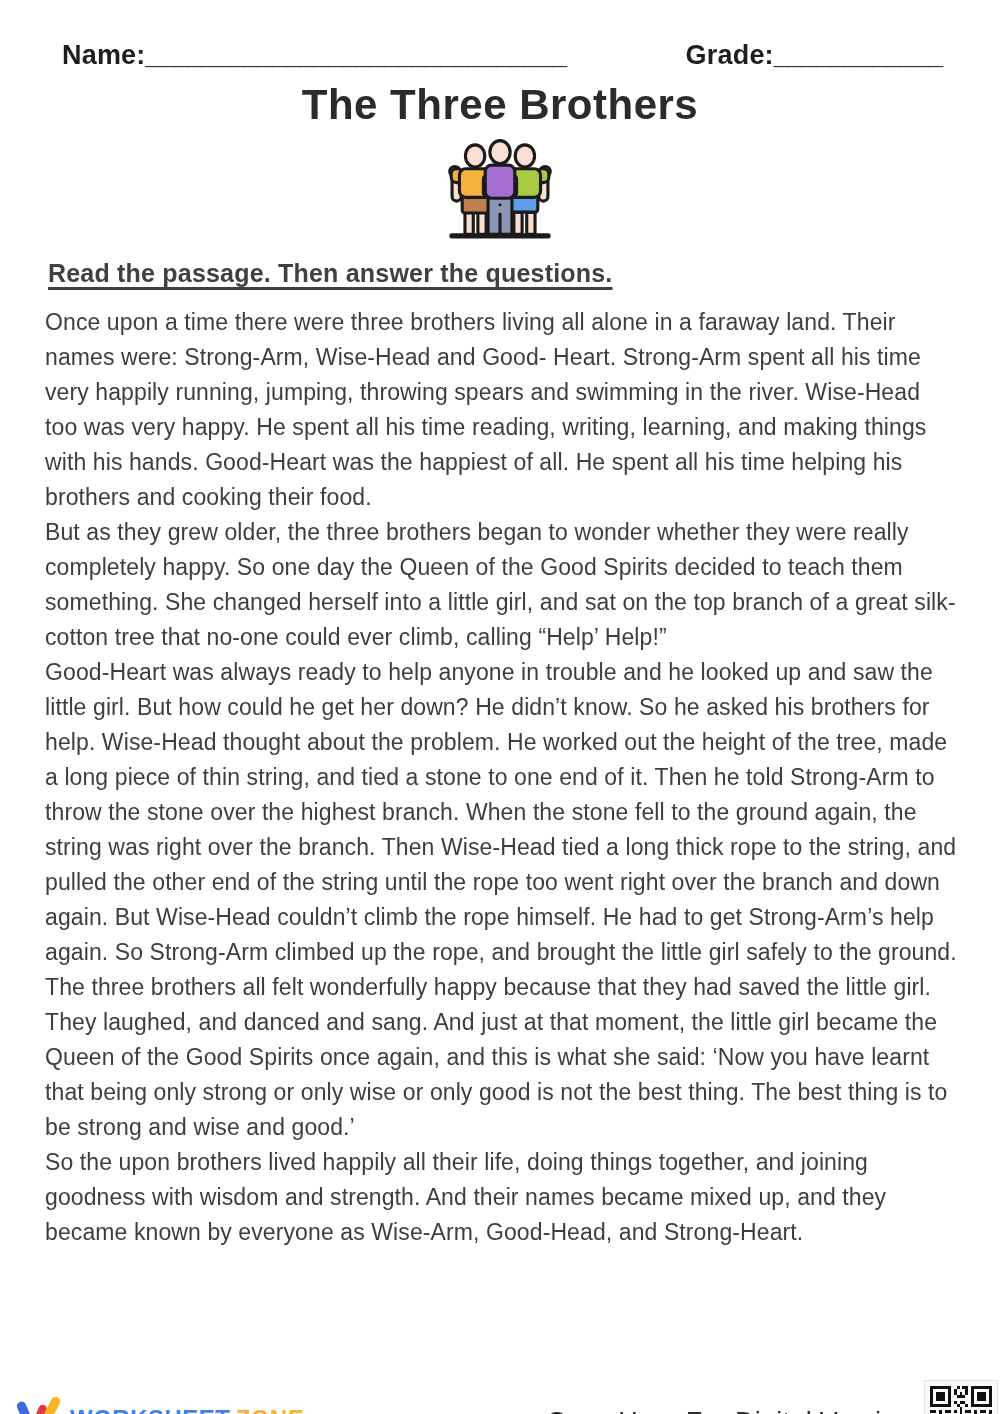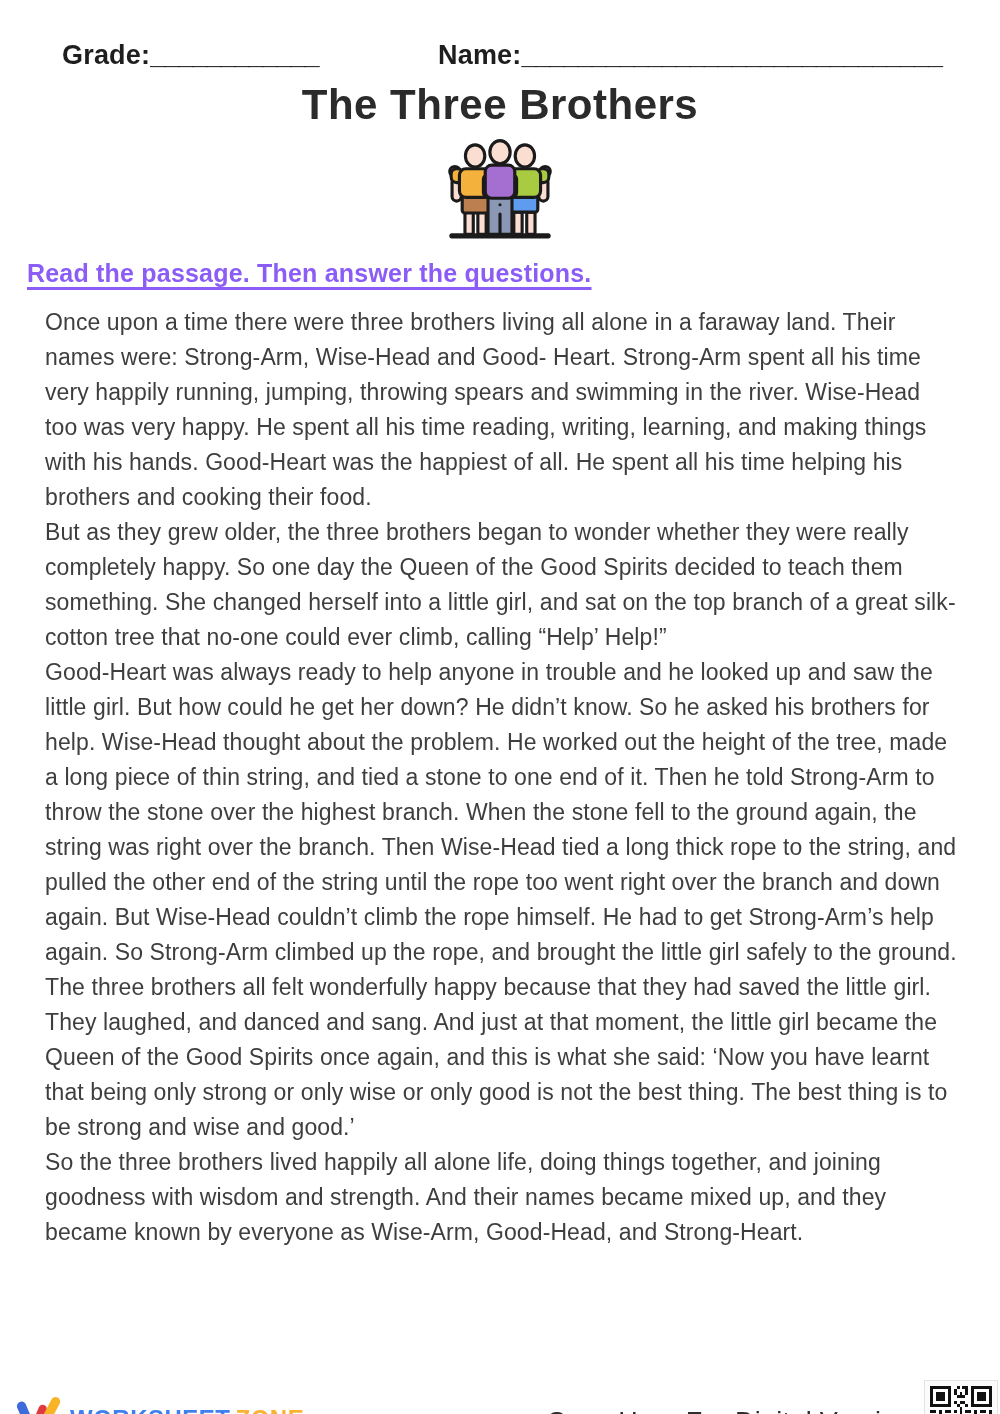--- a/index.html
+++ b/index.html
@@ -26,22 +26,22 @@
     margin-top: 10px; text-align: center;
     font-size: 42px; font-weight: 700; color: #2b2b2b;
     letter-spacing: 0.5px;
   }
 
   
   .illustration { margin-top: 8px; text-align: center; height: 110px; }
 
   
   .instruction {
-    margin: 12px 44px 0 27px;
-    font-size: 25px; font-weight: 700; color: #8b5cf6;
+    margin: 12px 44px 0 48px;
+    font-size: 25px; font-weight: 700; color: #404040;
     text-decoration: underline;
     text-decoration-thickness: 2.5px;
     text-underline-offset: 5px;
     letter-spacing: 0.2px;
   }
 
   
   .passage {
     margin: 17px 42px 0 45px;
     font-size: 23px; line-height: 35px; color: #3e3e3e;
@@ -71,24 +71,24 @@
     padding-top: 5px;
   }
 </style>
 </head>
 <body>
 
 <div class="page">
 
   <div class="header-row">
     <div class="field">
-      <span>Grade:</span><span class="blank-line">____________</span>
+      <span>Name:</span><span class="blank-line">______________________________</span>
     </div>
     <div class="field">
-      <span>Name:</span><span class="blank-line">______________________________</span>
+      <span>Grade:</span><span class="blank-line">____________</span>
     </div>
   </div>
 
   <div class="page-title">The Three Brothers</div>
 
   <div class="illustration">
     <svg width="118" height="106" viewBox="0 0 128 112">
       <g stroke="#1b1b1b" stroke-width="3.4" stroke-linejoin="round" stroke-linecap="round">
 
         <circle cx="15" cy="36" r="5.5" fill="#FBDED2"></circle>
@@ -121,21 +121,21 @@
       <rect x="9" y="103" width="110" height="5.5" rx="2.75" fill="#1b1b1b"></rect>
     </svg>
   </div>
 
   <div class="instruction">Read the passage. Then answer the questions.</div>
 
   <div class="passage">
     <p>Once upon a time there were three brothers living all alone in a faraway land. Their names were: Strong-Arm, Wise-Head and Good- Heart. Strong-Arm spent all his time very happily running, jumping, throwing spears and swimming in the river. Wise-Head too was very happy. He spent all his time reading, writing, learning, and making things with his hands. Good-Heart was the happiest of all. He spent all his time helping his brothers and cooking their food.</p>
     <p>But as they grew older, the three brothers began to wonder whether they were really completely happy. So one day the Queen of the Good Spirits decided to teach them something. She changed herself into a little girl, and sat on the top branch of a great silk-cotton tree that no-one could ever climb, calling “Help’ Help!”</p>
     <p>Good-Heart was always ready to help anyone in trouble and he looked up and saw the little girl. But how could he get her down? He didn’t know. So he asked his brothers for help. Wise-Head thought about the problem. He worked out the height of the tree, made a long piece of thin string, and tied a stone to one end of it. Then he told Strong-Arm to throw the stone over the highest branch. When the stone fell to the ground again, the string was right over the branch. Then Wise-Head tied a long thick rope to the string, and pulled the other end of the string until the rope too went right over the branch and down again. But Wise-Head couldn’t climb the rope himself. He had to get Strong-Arm’s help again. So Strong-Arm climbed up the rope, and brought the little girl safely to the ground. The three brothers all felt wonderfully happy because that they had saved the little girl. They laughed, and danced and sang. And just at that moment, the little girl became the Queen of the Good Spirits once again, and this is what she said: ‘Now you have learnt that being only strong or only wise or only good is not the best thing. The best thing is to be strong and wise and good.’</p>
-    <p>So the three brothers lived happily all alone life, doing things together, and joining goodness with wisdom and strength. And their names became mixed up, and they became known by everyone as Wise-Arm, Good-Head, and Strong-Heart.</p>
+    <p>So the upon brothers lived happily all their life, doing things together, and joining goodness with wisdom and strength. And their names became mixed up, and they became known by everyone as Wise-Arm, Good-Head, and Strong-Heart.</p>
   </div>
 
   <div class="footer">
     <div class="logo">
       <svg width="46" height="50" viewBox="0 0 50 52">
         <path d="M6 12 L20 45" stroke="#3D6BDC" stroke-width="10" stroke-linecap="round" fill="none"></path>
         <path d="M19 39 L29 15" stroke="#E2383F" stroke-width="9" stroke-linecap="round" fill="none"></path>
         <path d="M22 47 L43 7" stroke="#F6B426" stroke-width="10" stroke-linecap="round" fill="none"></path>
       </svg>
       <div class="logo-text">

